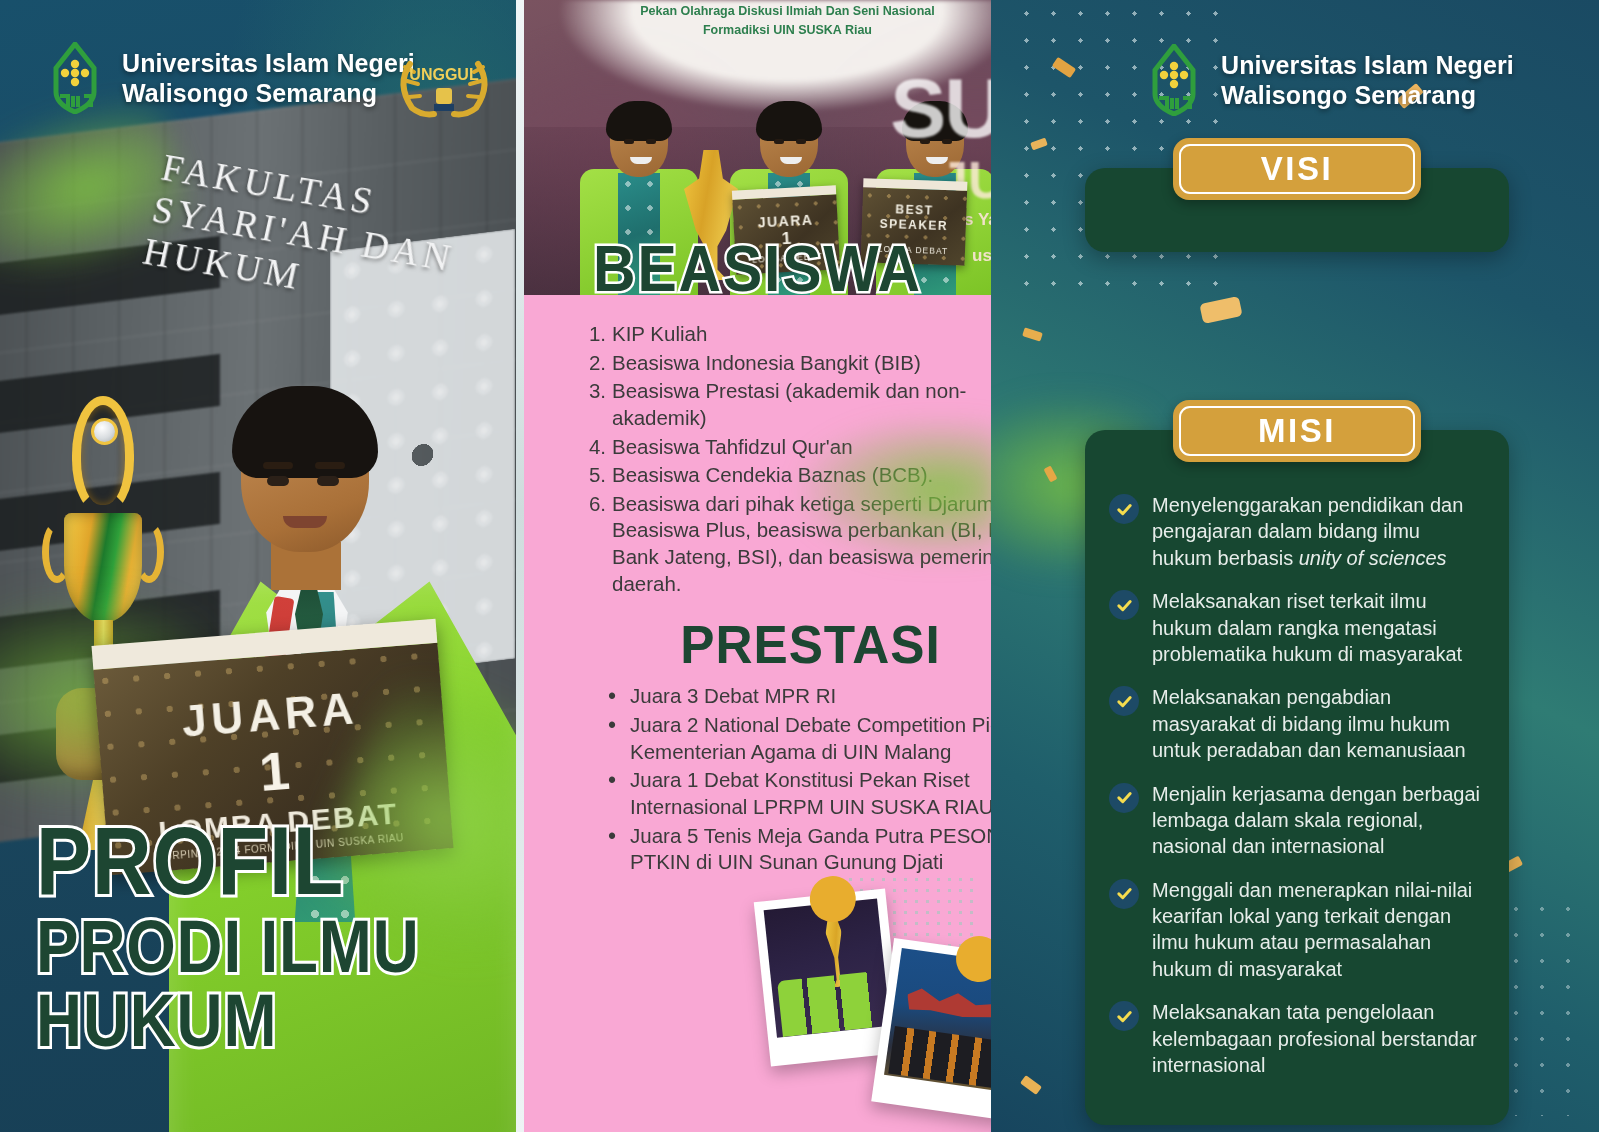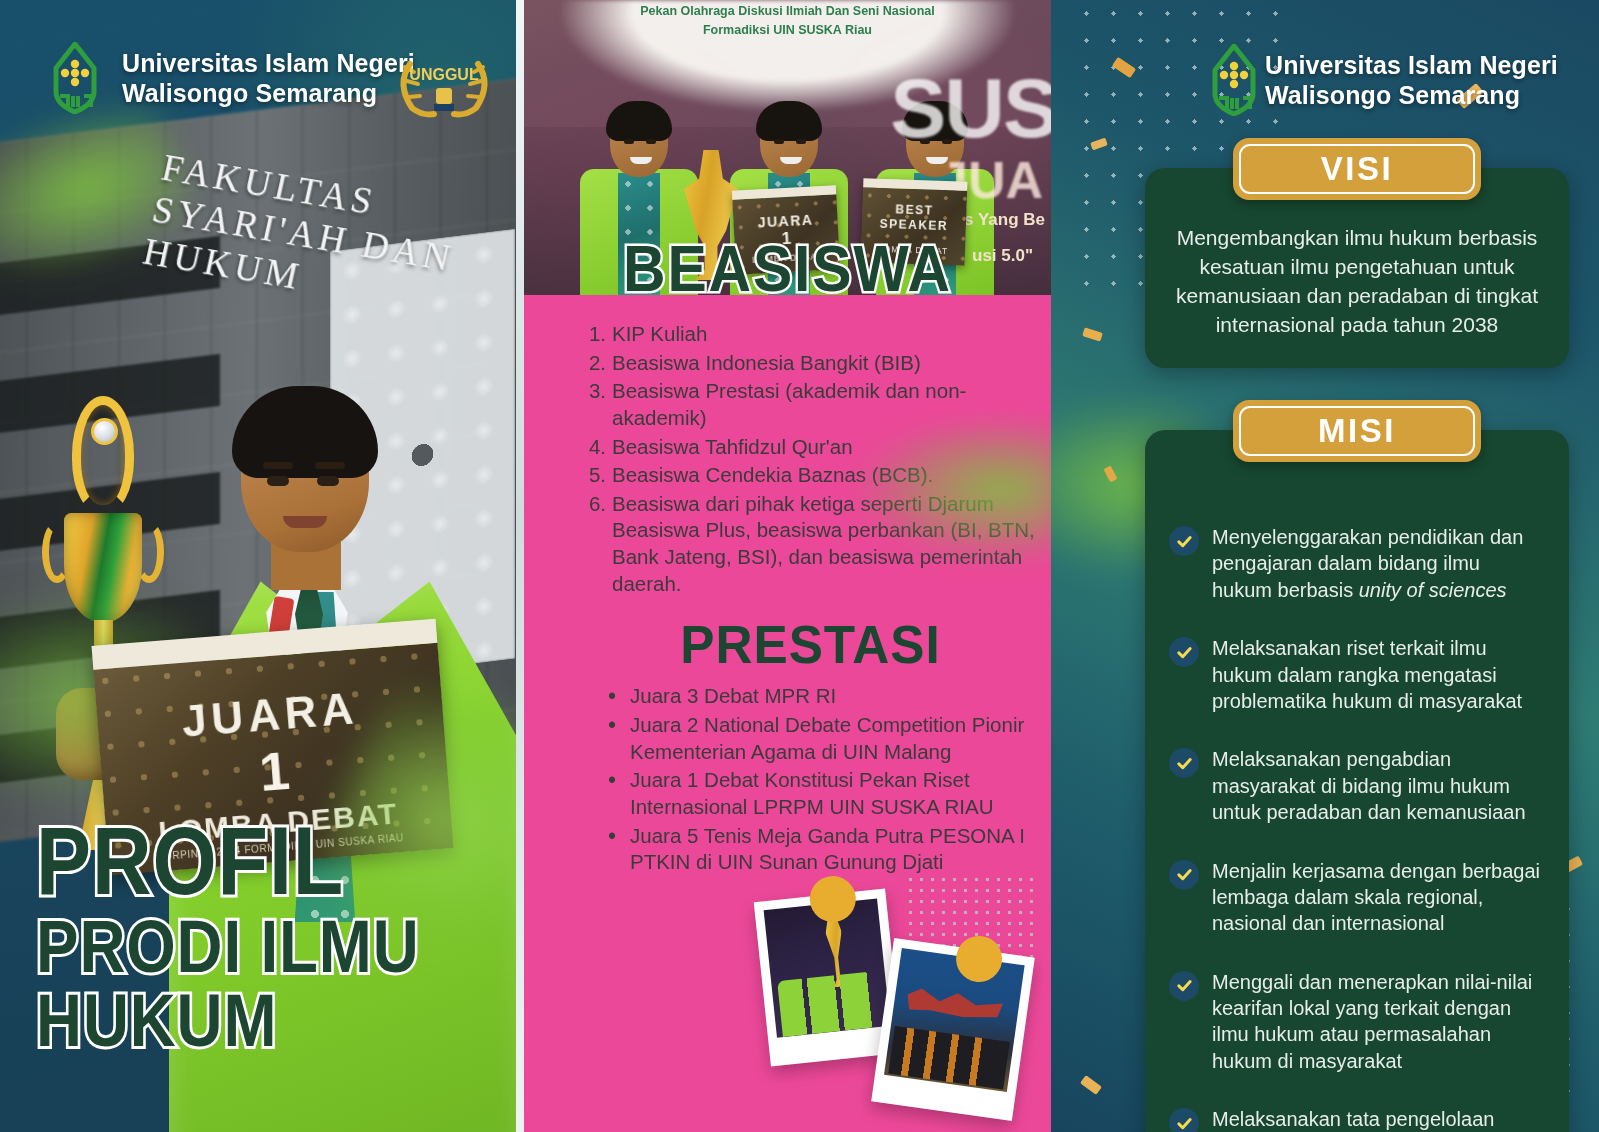--- a/index.html
+++ b/index.html
@@ -202,21 +202,21 @@
     transform:scaleX(.86); letter-spacing:1px;
   }
   .t-profil { font-size:96px; line-height:.95; }
   .t-prodi  { font-size:74px; line-height:1.0; margin-top:4px; }
 
   
   .divider { width:8px; height:1132px; flex:none;
              background:linear-gradient(180deg,#f1f6f7 0%,#cfdcdd 45%,#eef4f5 100%); }
 
   
-  .panel-mid { position:relative; width:527px; height:1132px; background:#ec4899; overflow:hidden;text-decoration:underline; }
+  .panel-mid { position:relative; width:467px; height:1132px; background:#f9a8d4; overflow:hidden;text-decoration:underline; }
   .pm-photo { position:absolute; left:0; top:0; width:527px; height:295px; overflow:hidden;
               background:linear-gradient(160deg,#7a5360 0%,#6d4b5c 40%,#5c4252 100%); }
   .pm-photo::before{
     content:""; position:absolute; inset:0;
     background:
       radial-gradient(ellipse 70% 55% at 50% 4%, rgba(250,248,244,.95) 0 42%, transparent 62%),
       radial-gradient(ellipse 48% 70% at 16% 55%, rgba(118,72,92,.85), transparent 70%),
       radial-gradient(ellipse 48% 70% at 86% 52%, rgba(122,76,96,.8), transparent 72%);
     filter:blur(2px);
   }
@@ -345,40 +345,40 @@
     position:absolute; left:22px; top:0; width:210px; height:300px;
     background-image:radial-gradient(circle 2.2px, rgba(225,238,240,.6) 99%, transparent 100%);
     background-size:27px 27px;
   }
   .pr-dots2 {
     position:absolute; right:14px; bottom:16px; width:160px; height:220px;
     background-image:radial-gradient(circle 2px, rgba(225,238,240,.42) 99%, transparent 100%);
     background-size:26px 26px;
   }
   .conf { position:absolute; border-radius:2px; }
-  .pr-header { position:absolute; left:152px; top:44px; display:flex; align-items:center; z-index:9; }
+  .pr-header { position:absolute; left:152px; top:44px; display:flex; align-items:center; gap:16px; z-index:9; }
   .pr-card {
     position:absolute; left:94px; width:424px; border-radius:20px;
     background:#174731; box-shadow:0 6px 22px rgba(0,0,0,.3);
   }
   .pr-card.visi { top:168px; padding:56px 26px 28px; }
   .pr-card.misi { top:430px; padding:62px 24px 30px; }
   .badge {
     position:absolute; left:50%; top:-30px; transform:translateX(-50%);
     width:248px; height:62px; border-radius:16px; background:#d4a03c;
     display:flex; align-items:center; justify-content:center;
     box-shadow:0 4px 12px rgba(0,0,0,.3);
   }
   .badge::after {
     content:""; position:absolute; inset:6px; border:2.5px solid #fff; border-radius:11px;
   }
   .badge span { position:relative; z-index:2; color:#fff; font-size:33px; font-weight:700; letter-spacing:2.5px; }
   .visi-text { color:#e7edea; font-size:21px; line-height:1.38; text-align:center; }
   .misi-list { list-style:none; }
-  .misi-list li { display:flex; gap:13px; margin-bottom:17px; align-items:flex-start;margin-top:32px; }
+  .misi-list li { display:flex; gap:13px; margin-bottom:17px; align-items:flex-start; }
   .chk { flex:none; width:30px; height:30px; border-radius:50%; background:#1d4a66;
          display:flex; align-items:center; justify-content:center; margin-top:2px; }
   .chk svg { width:17px; height:17px; }
   .misi-list li span.txt { color:#e7edea; font-size:20px; line-height:1.32; }
   .misi-list li span.txt i { font-style:italic; }
   .pr-leaf {
     position:absolute; left:-40px; top:400px; width:200px; height:170px;
     background:radial-gradient(ellipse at 60% 50%, rgba(128,198,62,.78), rgba(110,180,56,.2) 60%, transparent 76%);
     filter:blur(15px);
   }
@@ -598,21 +598,20 @@
         </svg>
       </span>
       <div class="uni-name">Universitas Islam Negeri
 Walisongo Semarang</div>
     </div>
 
     <div class="pr-card visi">
       <div class="badge">
         <span>VISI</span>
       </div>
-      <div class="visi-text">Mengembangkan ilmu hukum berbasis kesatuan ilmu pengetahuan untuk kemanusiaan dan peradaban di tingkat internasional pada tahun 2038</div>
     </div>
 
     <div class="pr-card misi">
       <div class="badge">
         <span>MISI</span>
       </div>
       <ul class="misi-list">
         <li>
           <span class="chk">
             <svg viewBox="0 0 24 24">

